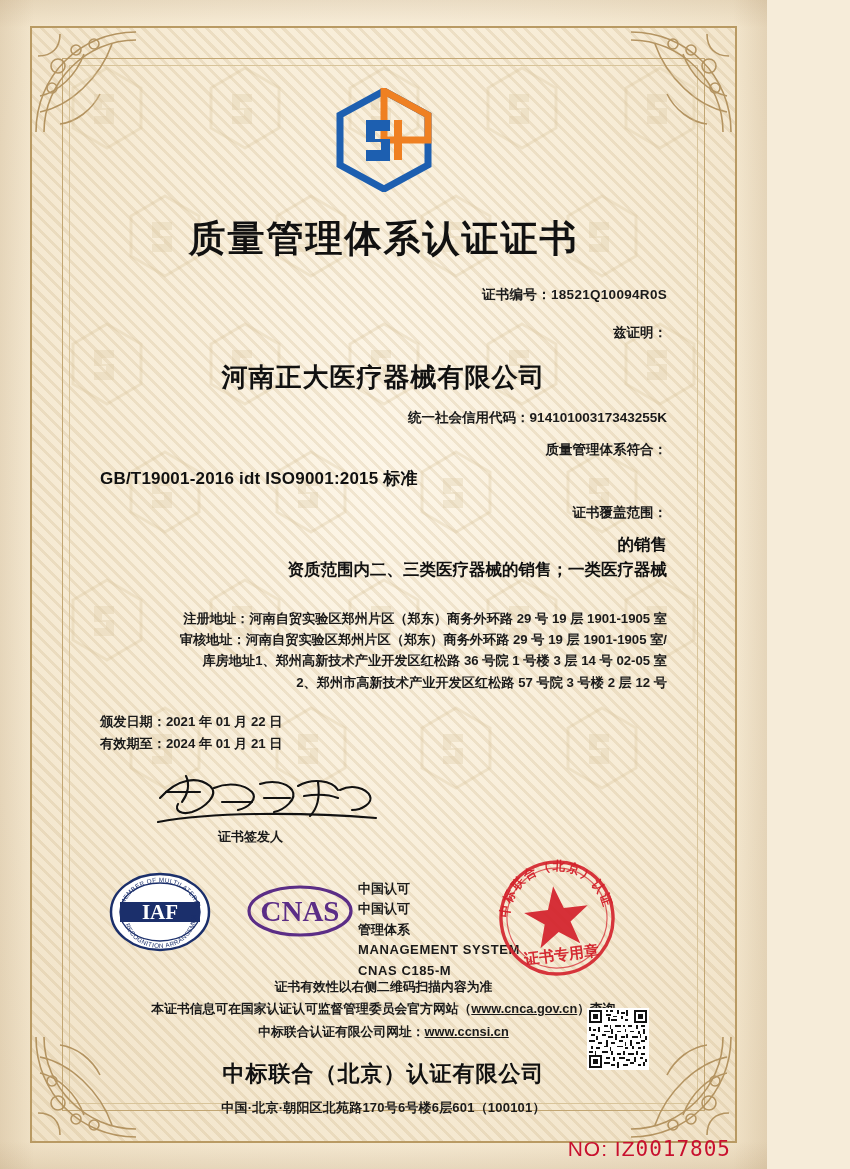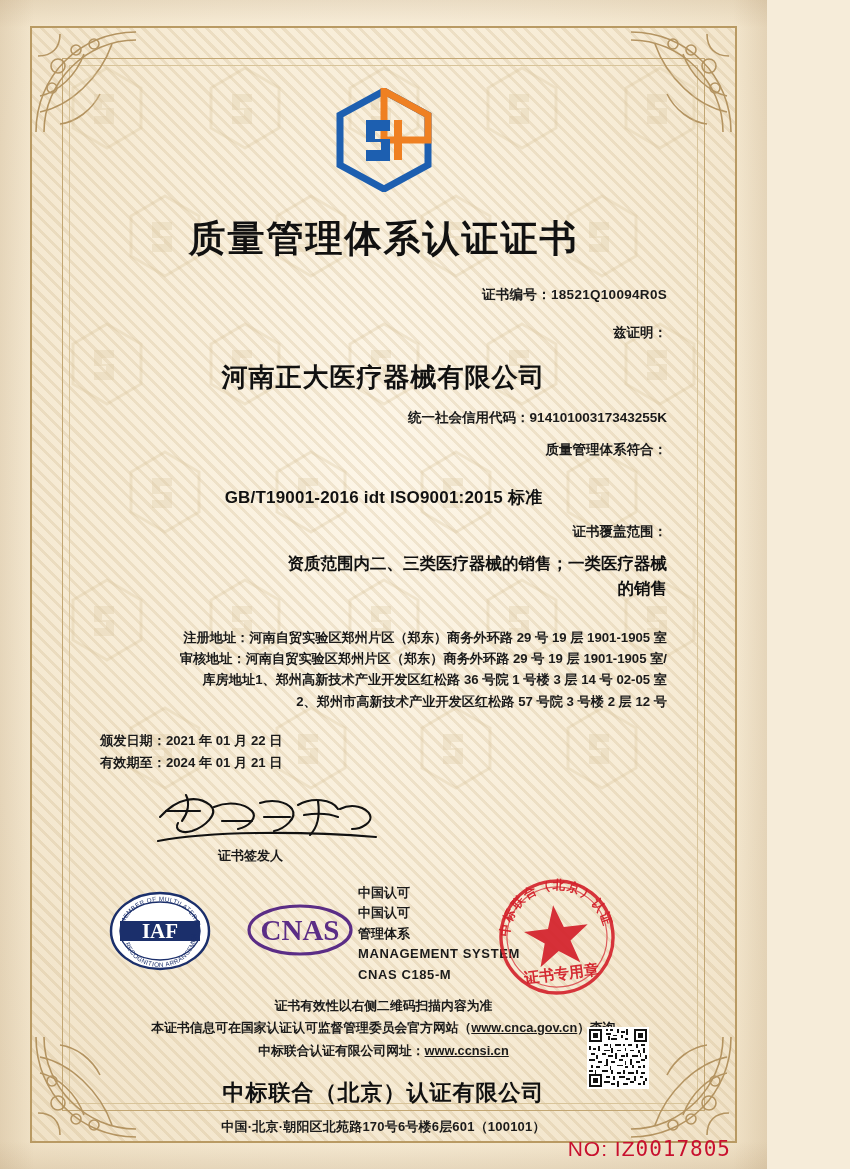--- a/index.html
+++ b/index.html
@@ -98,25 +98,25 @@
     letter-spacing:1px;
   }
   .credit{
     text-align:right;
     font-size:13.5px;
     font-weight:bold;
     color:#1a1a1a;
     margin-top:14px;
   }
   .standard{
-    text-align:center;
+    text-align:left;
     font-size:17px;
     font-weight:bold;
     color:#111;
-    margin-top:27px;
+    margin-top:8px;
     letter-spacing:.2px;
   }
   .scope{
     text-align:right;
     font-size:16.5px;
     font-weight:bold;
     color:#111;
     margin-top:10px;
     line-height:1.5;
   }
@@ -147,21 +147,21 @@
 
   
   .marks{
     position:relative;
     height:116px;
     margin-top:2px;
   }
   .iaf{position:absolute;left:8px;top:14px;}
   .cnas{position:absolute;left:146px;top:22px;}
   .accred-text{
-    position:absolute;left:258px;top:8px;
+    position:absolute;left:258px;top:23px;
     font-size:13px;line-height:1.58;color:#1a1a1a;font-weight:bold;
   }
   .accred-text .en{letter-spacing:.6px;}
   .seal{position:absolute;right:44px;top:-4px;}
 
   
   .notes{
     margin-top:4px;
     text-align:center;
     font-size:12.8px;
@@ -465,22 +465,22 @@
 
     <div class="credit">
       <span>统一社会信用代码：</span><span>91410100317343255K</span>
     </div>
 
     <div class="credit">质量管理体系符合：</div>
     <div class="standard">GB/T19001-2016 idt ISO9001:2015 标准</div>
 
     <div class="credit">证书覆盖范围：</div>
     <div class="scope">
+      <div>的销售</div>
       <div>资质范围内二、三类医疗器械的销售；一类医疗器械</div>
-      <div>的销售</div>
     </div>
 
     <div class="addr-block">
       <div>注册地址：河南自贸实验区郑州片区（郑东）商务外环路 29 号 19 层 1901-1905 室</div>
       <div>审核地址：河南自贸实验区郑州片区（郑东）商务外环路 29 号 19 层 1901-1905 室/</div>
       <div>库房地址1、郑州高新技术产业开发区红松路 36 号院 1 号楼 3 层 14 号 02-05 室</div>
       <div>2、郑州市高新技术产业开发区红松路 57 号院 3 号楼 2 层 12 号</div>
     </div>
 
     <div class="dates">

